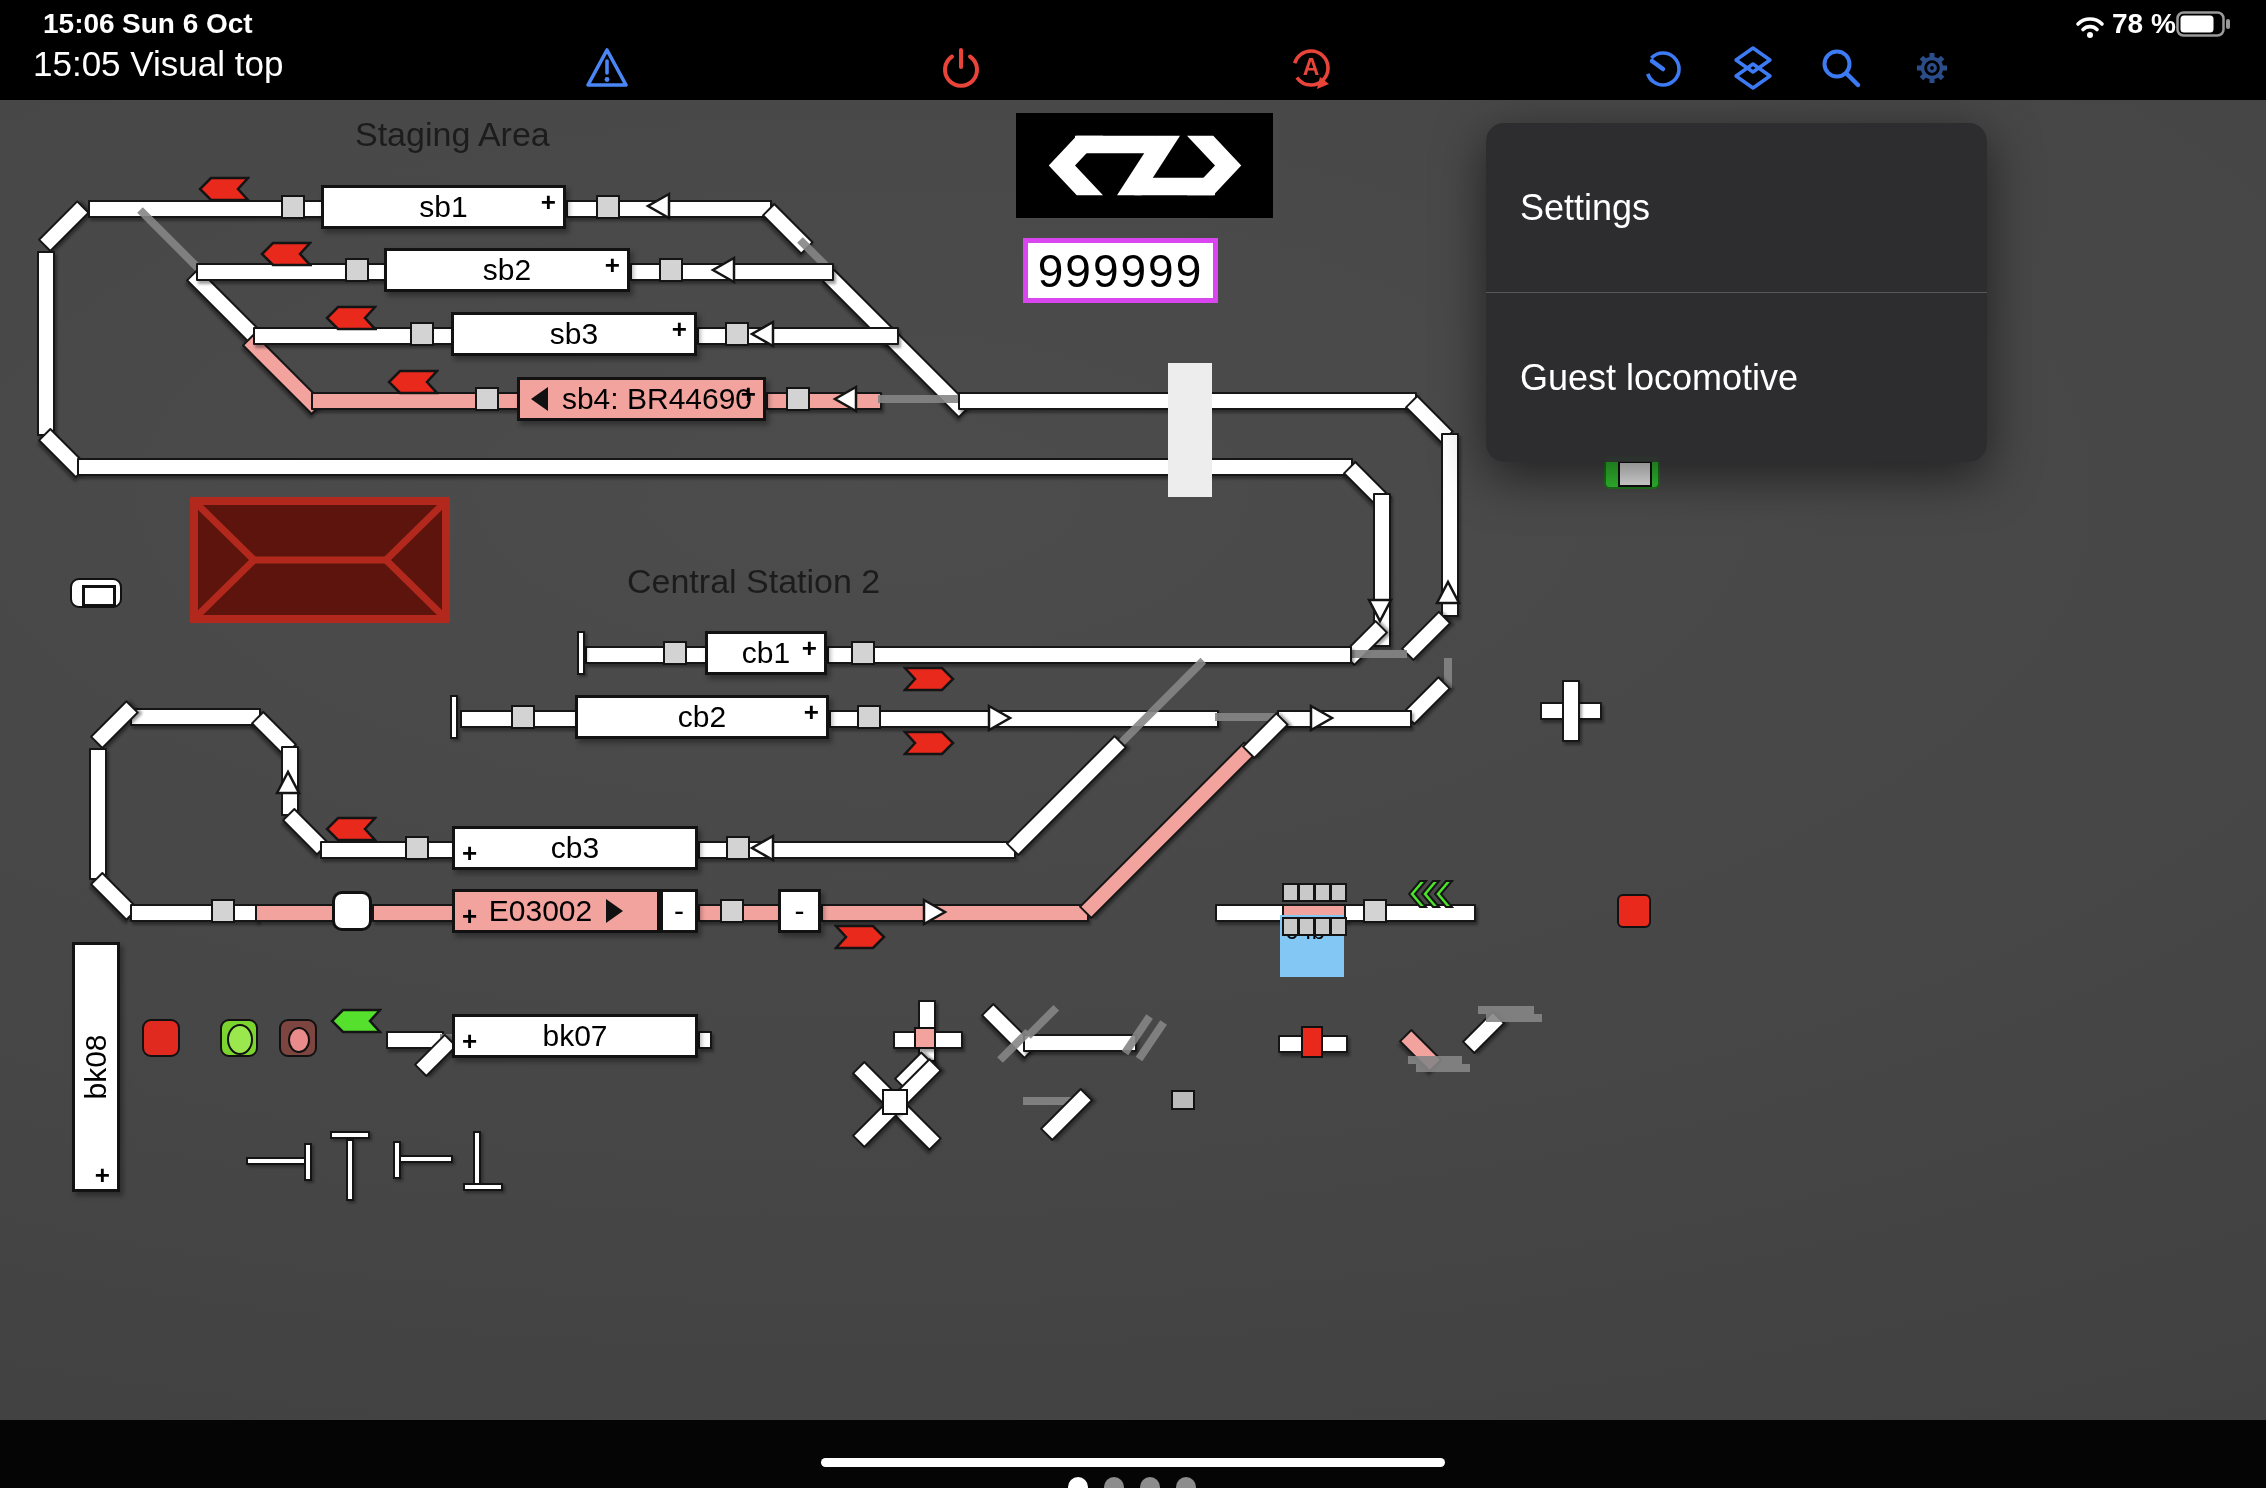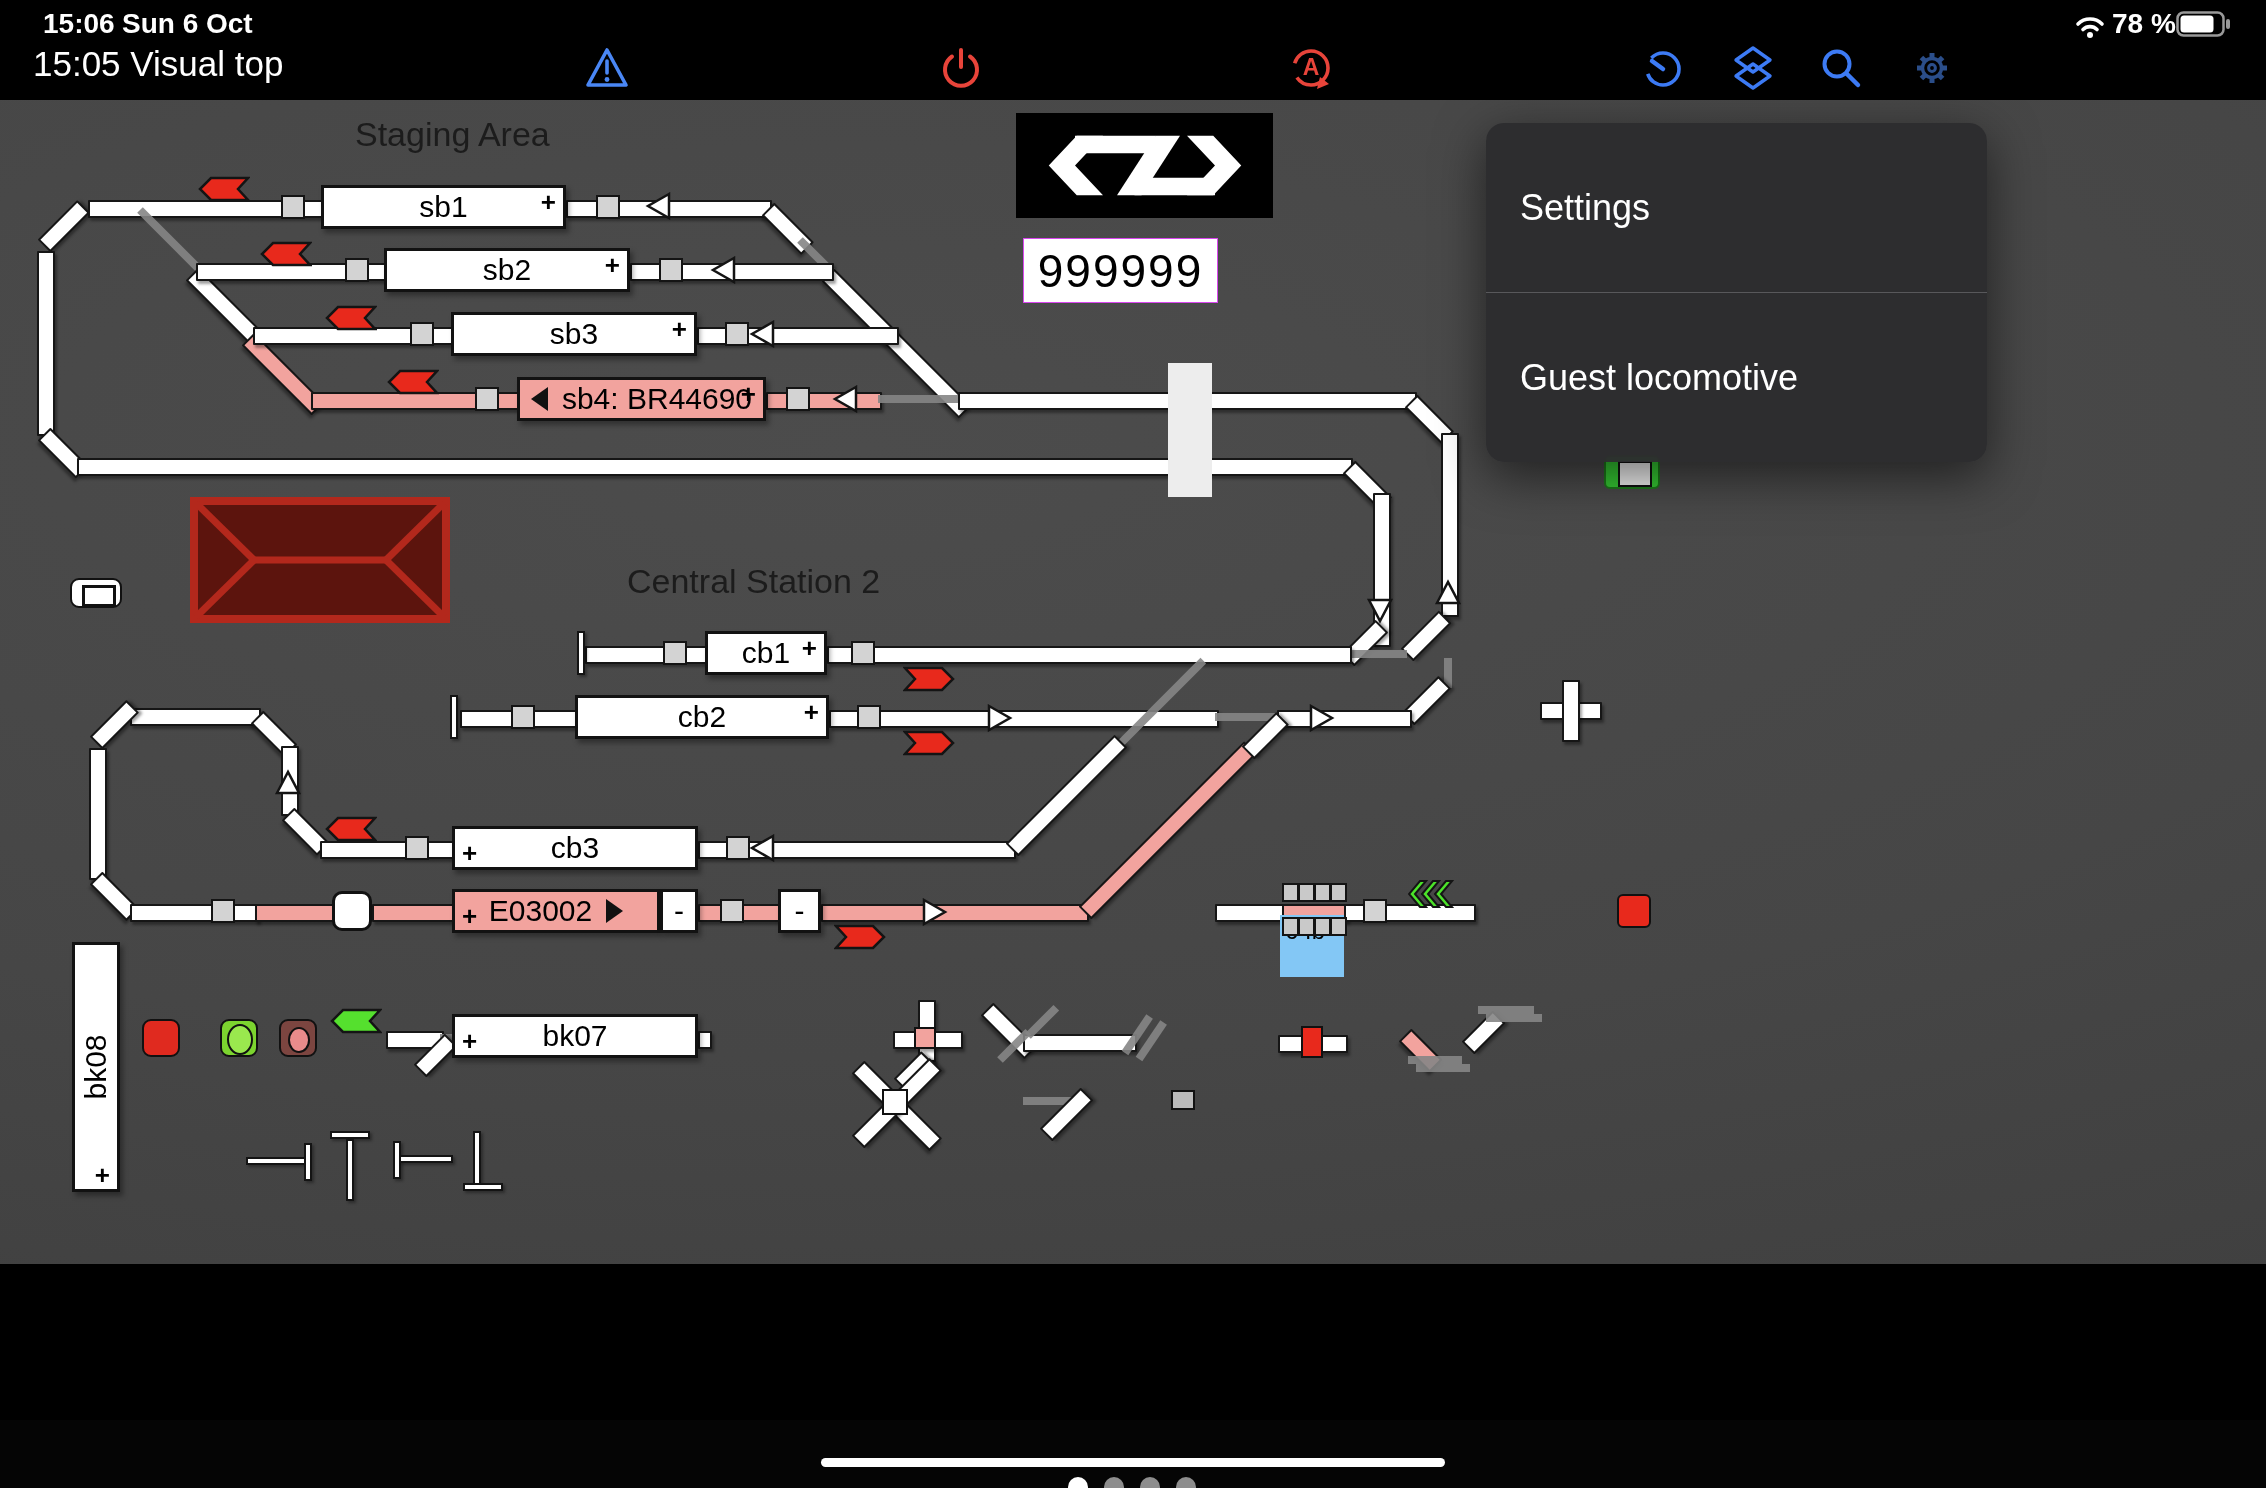--- a/index.html
+++ b/index.html
@@ -6,21 +6,21 @@
   body{font-family:"Liberation Sans", sans-serif; -webkit-font-smoothing:antialiased;}
   #stage{position:relative;width:2266px;height:1488px;overflow:hidden;background:#000;}
   .abs{position:absolute;}
   
   #statusbar{position:absolute;left:0;top:0;width:2266px;height:42px;color:#fff;}
   #statusbar .t{font-size:28px;font-weight:700;}
   #toolbar{position:absolute;left:0;top:42px;width:2266px;height:58px;color:#fff;}
   #apptitle{position:absolute;left:33px;top:2px;font-size:35px;font-weight:500;color:#fff;}
   .icon48{position:absolute;width:48px;height:48px;top:2px;}
   
-  #canvas{position:absolute;left:0;top:100px;width:2266px;height:1164px;
+  #canvas{position:absolute;left:0;top:100px;width:2266px;height:1320px;
     background:radial-gradient(130% 95% at 38% 30%, #4c4c4c 0%, #464646 55%, #3e3e3e 100%);}
   .h,.v,.d{position:absolute;background:#fff;border:2px solid #161616;border-radius:1px;
     box-shadow:2px 3px 3px rgba(0,0,0,.38);box-sizing:content-box;}
   .h{height:14px;} .v{width:14px;} .d{height:14px;transform-origin:0 50%;}
   .pk{background:#f2a39e;}
   .gh,.ghv,.ghd{position:absolute;background:#858585;opacity:.9;border:none;}
   .gh{height:8px;} .ghv{width:8px;} .ghd{height:8px;transform-origin:0 50%;}
   .sens{position:absolute;width:24px;height:24px;background:#d3d3d3;border:2px solid #141414;box-sizing:border-box;z-index:6;}
   .blk{position:absolute;background:#fff;border:3px solid #121212;box-sizing:border-box;z-index:7;
     display:flex;align-items:center;justify-content:center;font-size:30px;color:#000;
@@ -38,21 +38,21 @@
     border-radius:18px;box-shadow:0 14px 50px rgba(0,0,0,.55);z-index:40;display:flex;flex-direction:column;}
   .mitem{flex:1;display:flex;align-items:center;padding-left:34px;font-size:36px;color:#fff;}
   .mitem + .mitem{border-top:1px solid #58585b;}
   
   #pager{position:absolute;left:1068px;top:1377px;display:flex;gap:16px;z-index:9;}
   .dot{width:20px;height:20px;border-radius:50%;}
   #homebarzone{position:absolute;left:0;top:1420px;width:2266px;height:68px;background:#050505;}
   #homebar{position:absolute;left:821px;top:38px;width:624px;height:9px;border-radius:5px;background:#fff;}
   .lbl{position:absolute;color:#1c1c1c;font-size:34px;font-weight:500;z-index:4;}
   #nsbox{position:absolute;left:1016px;top:113px;width:257px;height:105px;background:#000;z-index:9;display:flex;align-items:center;justify-content:center;}
-  #nscounter{position:absolute;left:1023px;top:238px;width:195px;height:65px;background:#fff;border:1px solid #d946ef;box-sizing:border-box;
+  #nscounter{position:absolute;left:1023px;top:238px;width:195px;height:65px;background:#fff;border:5px solid #d946ef;box-sizing:border-box;
     display:flex;align-items:center;justify-content:center;font-size:46px;color:#000;letter-spacing:2px;z-index:9;}
   #fbbox{position:absolute;left:1280px;top:815px;width:64px;height:62px;background:#83c7f5;z-index:6;font-size:24px;color:#000;padding:2px 0 0 5px;box-sizing:border-box;}
   .fbcell{position:absolute;width:17px;height:19px;background:#c9c9c9;border:2px solid #141414;box-sizing:border-box;z-index:6;}
   .platform{position:absolute;background:#ededed;z-index:1;}
   #bk08label{transform:rotate(-90deg);white-space:nowrap;font-size:30px;}
 </style>
 </head>
 <body>
 
 <div id="stage">

